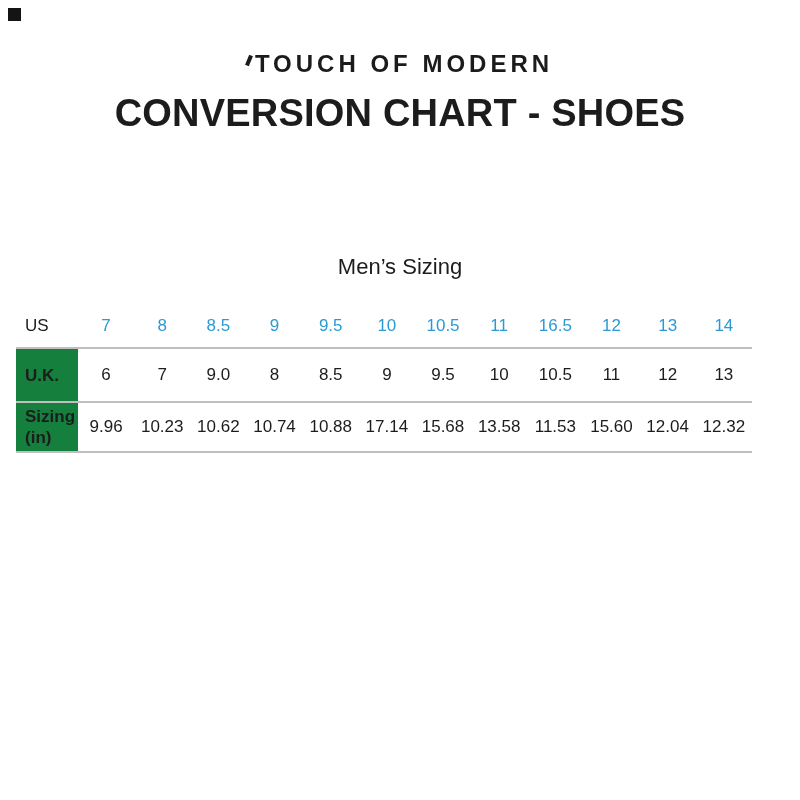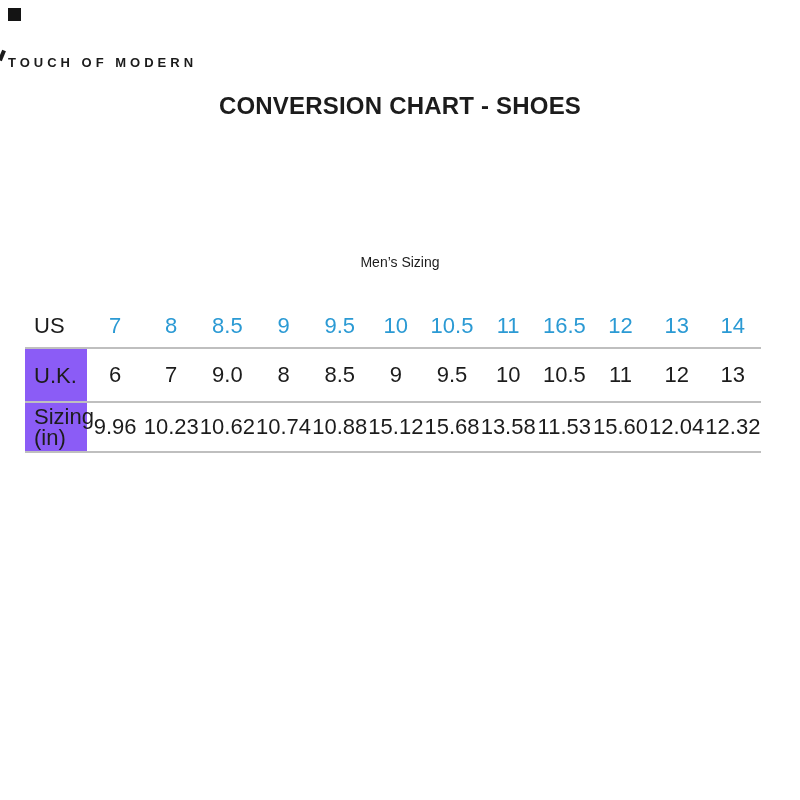--- a/index.html
+++ b/index.html
@@ -13,75 +13,75 @@
   }
 
   .corner-mark {
     position: absolute; left: 8px; top: 8px;
     width: 13px; height: 13px;
     background: #141414;
   }
 
   .brand-logo {
     position: absolute; top: 50px; left: 0; width: 800px;
-    text-align: left;
-    font-size: 13px; font-weight: 700;
+    text-align: center;
+    font-size: 24px; font-weight: 700;
     letter-spacing: 4px;
     color: #1b1b1b;
     white-space: nowrap;
   }
   .logo-tick {
     display: inline-block;
     width: 4px; height: 11px;
     background: #1b1b1b;
     transform: rotate(22deg);
     margin-right: 4px;
     margin-bottom: 6px;
     vertical-align: baseline;
   }
 
   .page-title {
     position: absolute; top: 92px; left: 0; width: 800px;
     text-align: center;
-    font-size: 24px; font-weight: 700;
+    font-size: 38px; font-weight: 700;
     color: #1c1c1c;
     letter-spacing: 0.2px;
   }
 
   .section-label {
     position: absolute; top: 254px; left: 0; width: 800px;
     text-align: center;
-    font-size: 14px; font-weight: 400;
+    font-size: 22px; font-weight: 400;
     color: #1c1c1c;
   }
 
   table.conversion-table {
-    position: absolute; left: 25px; top: 304px;
+    position: absolute; left: 16px; top: 304px;
     width: 736px;
     border-collapse: collapse;
     table-layout: fixed;
-    font-size: 22px;
+    font-size: 17px;
     color: #1c1c1c;
   }
   .conversion-table td {
     text-align: center;
     vertical-align: middle;
     padding: 0;
   }
   .conversion-table tr { border-bottom: 2px solid #BFBFBF; }
   .conversion-table td.row-label {
     text-align: left;
     padding-left: 9px;
     line-height: 21px;
   }
   tr.row-us td { height: 43px; }
   tr.row-uk td { height: 52px; }
   tr.row-len td { height: 48px; text-align: center; }
   tr.row-uk td.row-label,
-  tr.row-len td.row-label { background: #8b5cf6; }
+  tr.row-len td.row-label { background: #15803d; font-weight: bold; }
   tr.row-us td.size-value { color: #2B9AD4; }
 </style>
 </head>
 <body>
 
 <div class="corner-mark"></div>
 
 <div class="brand-logo"><span class="logo-tick"></span><span>TOUCH OF MODERN</span></div>
 
 <div class="page-title">CONVERSION CHART - SHOES</div>
@@ -124,21 +124,21 @@
       <td class="size-value">12</td>
       <td class="size-value">13</td>
     </tr>
     <tr class="row-len">
       <td class="row-label">Sizing (in)</td>
       <td class="size-value">9.96</td>
       <td class="size-value">10.23</td>
       <td class="size-value">10.62</td>
       <td class="size-value">10.74</td>
       <td class="size-value">10.88</td>
-      <td class="size-value">15.12</td>
+      <td class="size-value">17.14</td>
       <td class="size-value">15.68</td>
       <td class="size-value">13.58</td>
       <td class="size-value">11.53</td>
       <td class="size-value">15.60</td>
       <td class="size-value">12.04</td>
       <td class="size-value">12.32</td>
     </tr>
   </tbody>
 </table>
 

